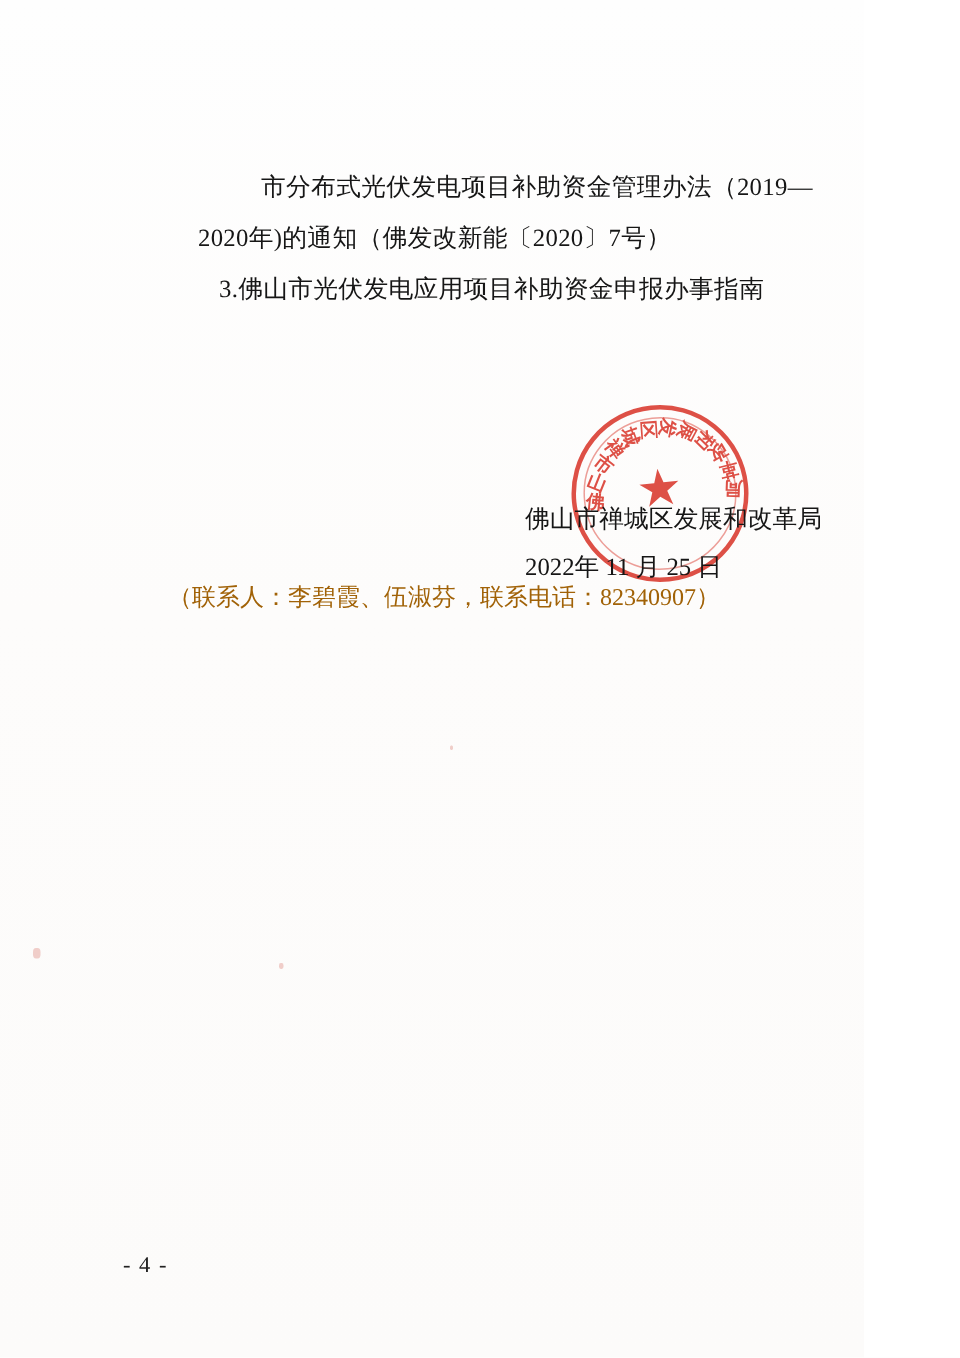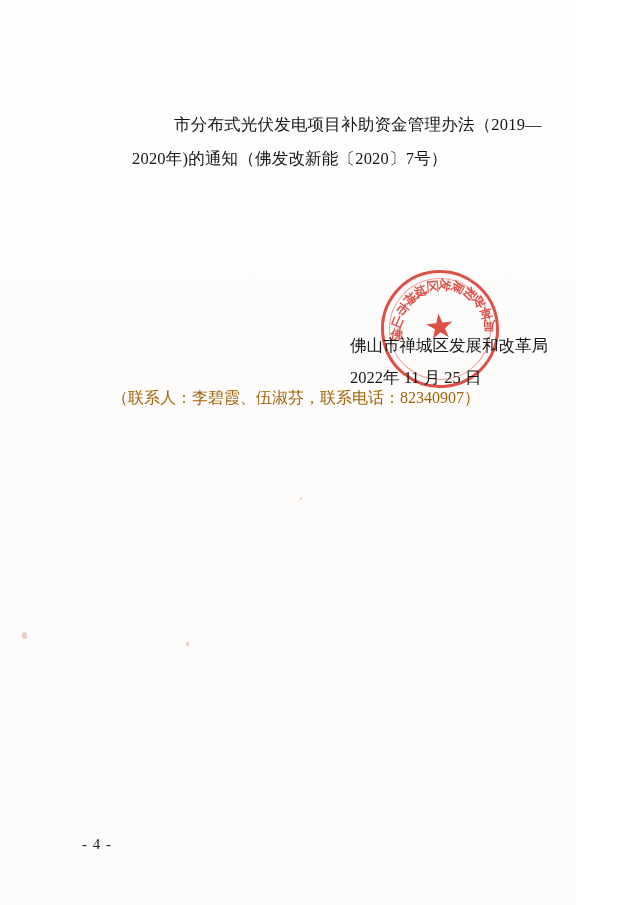--- a/index.html
+++ b/index.html
@@ -151,20 +151,21 @@
 </head>
 <body>
 
 <div class="page">
 
   <div class="content">
 
     <div class="body-text">
       <div class="line indent1">市分布式光伏发电项目补助资金管理办法（2019—</div>
       <div class="line indent2">2020年)的通知（佛发改新能〔2020〕7号）</div>
+      <div class="line numbered">3.佛山市光伏发电应用项目补助资金申报办事指南</div>
     </div>
 
     <div class="seal">
       <div class="seal-inner"></div>
       <div class="seal-text">
         <span style="transform: rotate(-78deg) translate(0, -52px) rotate(90deg);">佛</span>
         <span style="transform: rotate(-62deg) translate(0, -52px) rotate(90deg);">山</span>
         <span style="transform: rotate(-46deg) translate(0, -52px) rotate(90deg);">市</span>
         <span style="transform: rotate(-30deg) translate(0, -52px) rotate(90deg);">禅</span>
         <span style="transform: rotate(-14deg) translate(0, -52px) rotate(90deg);">城</span>

